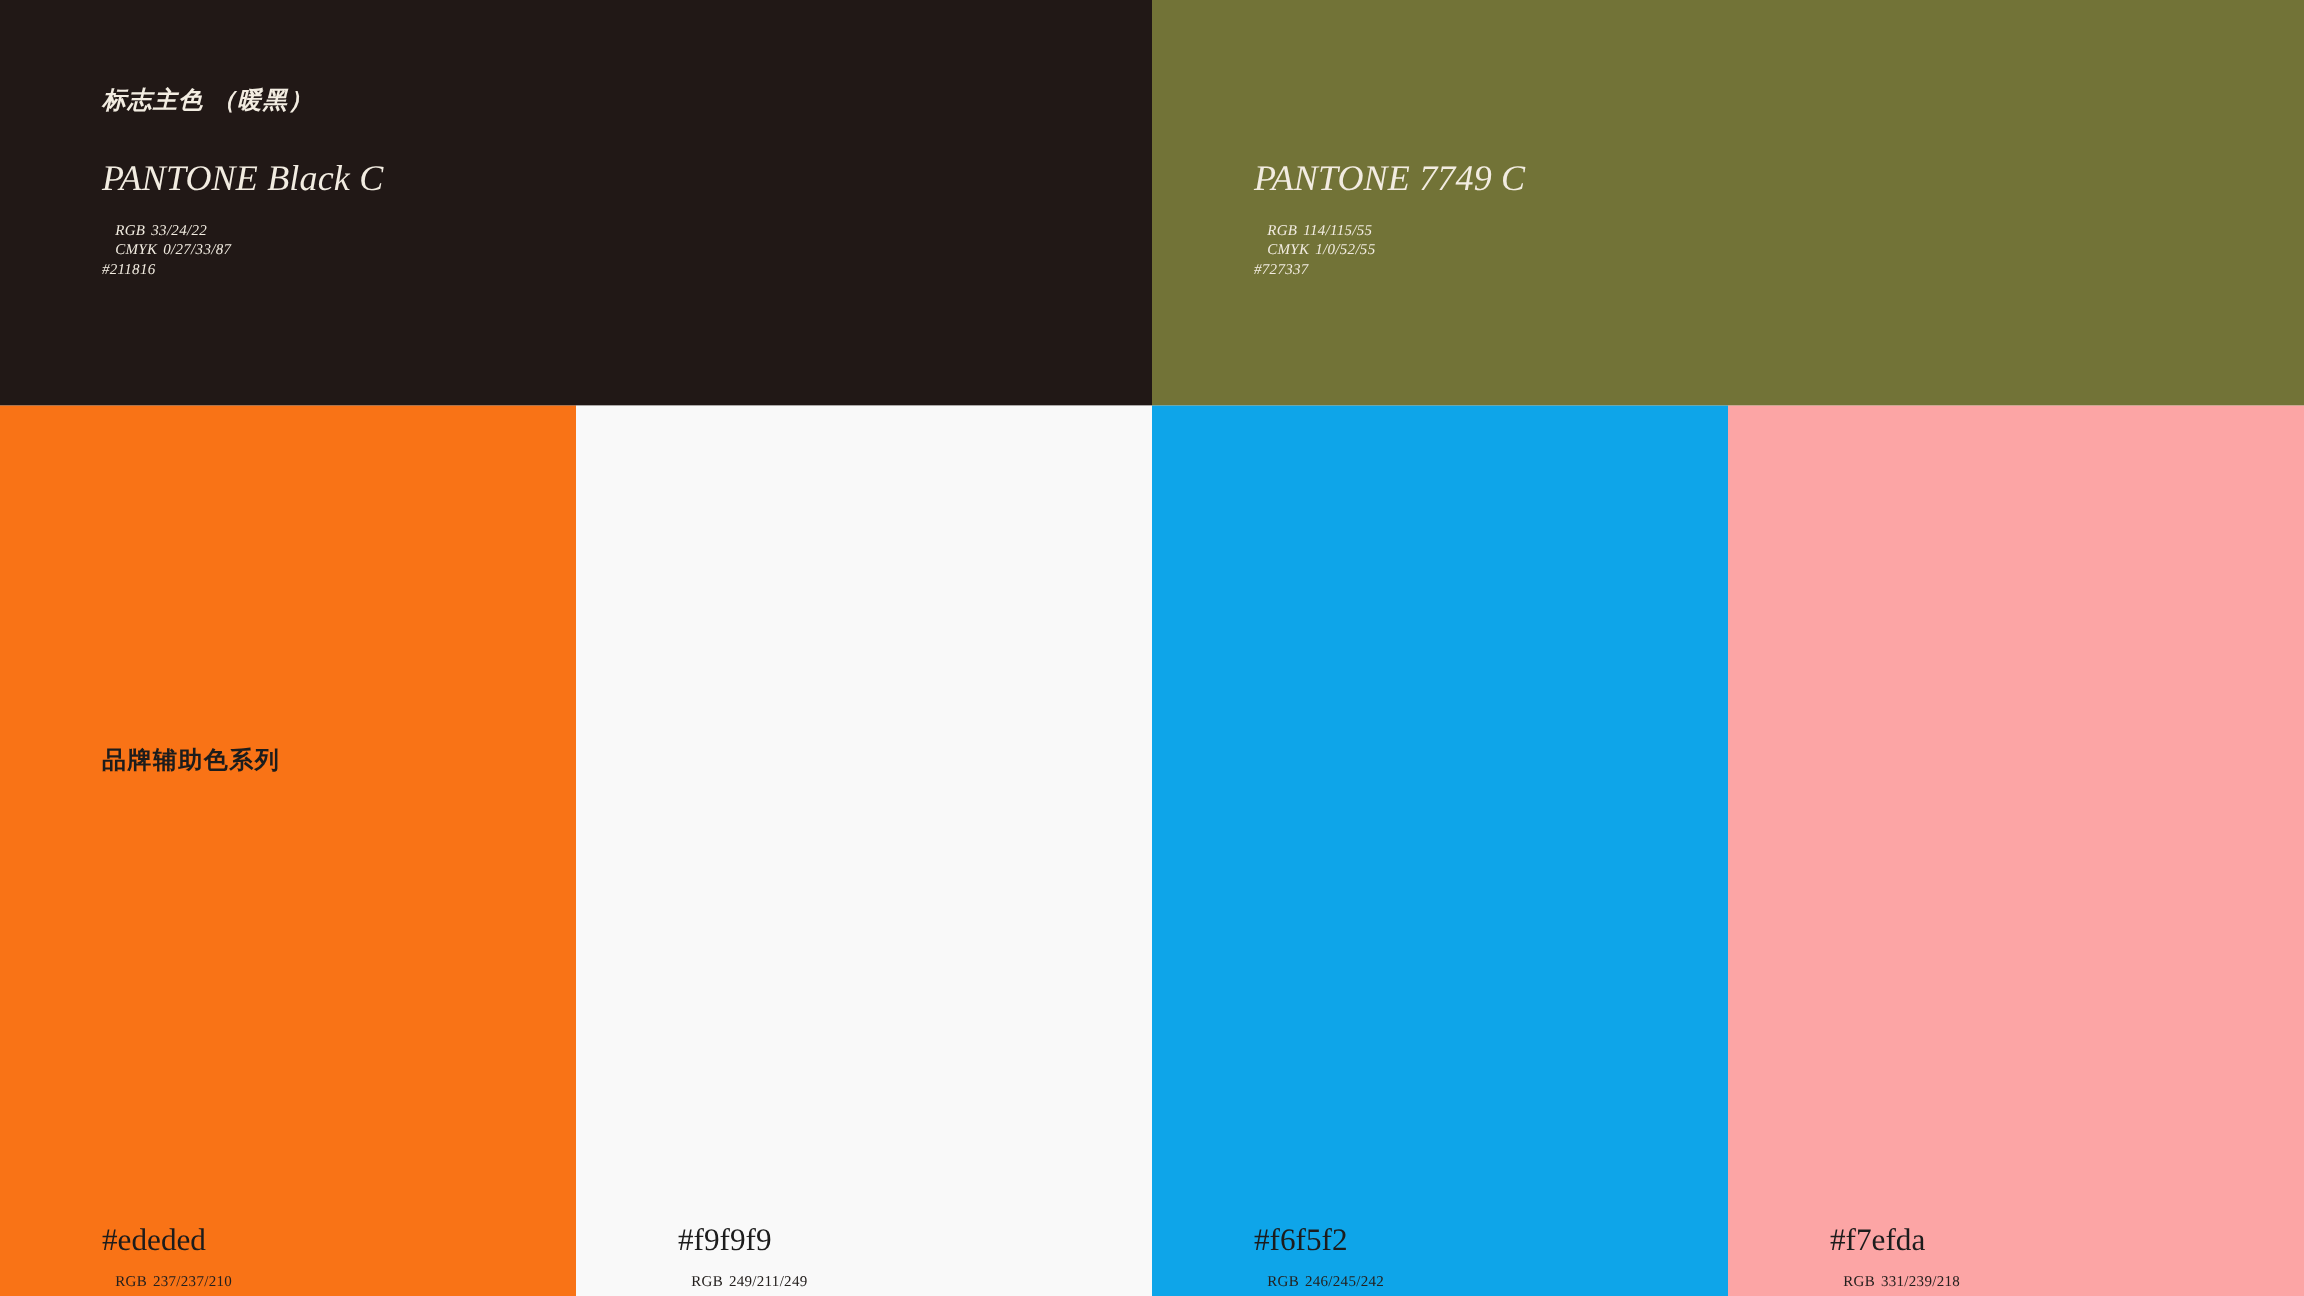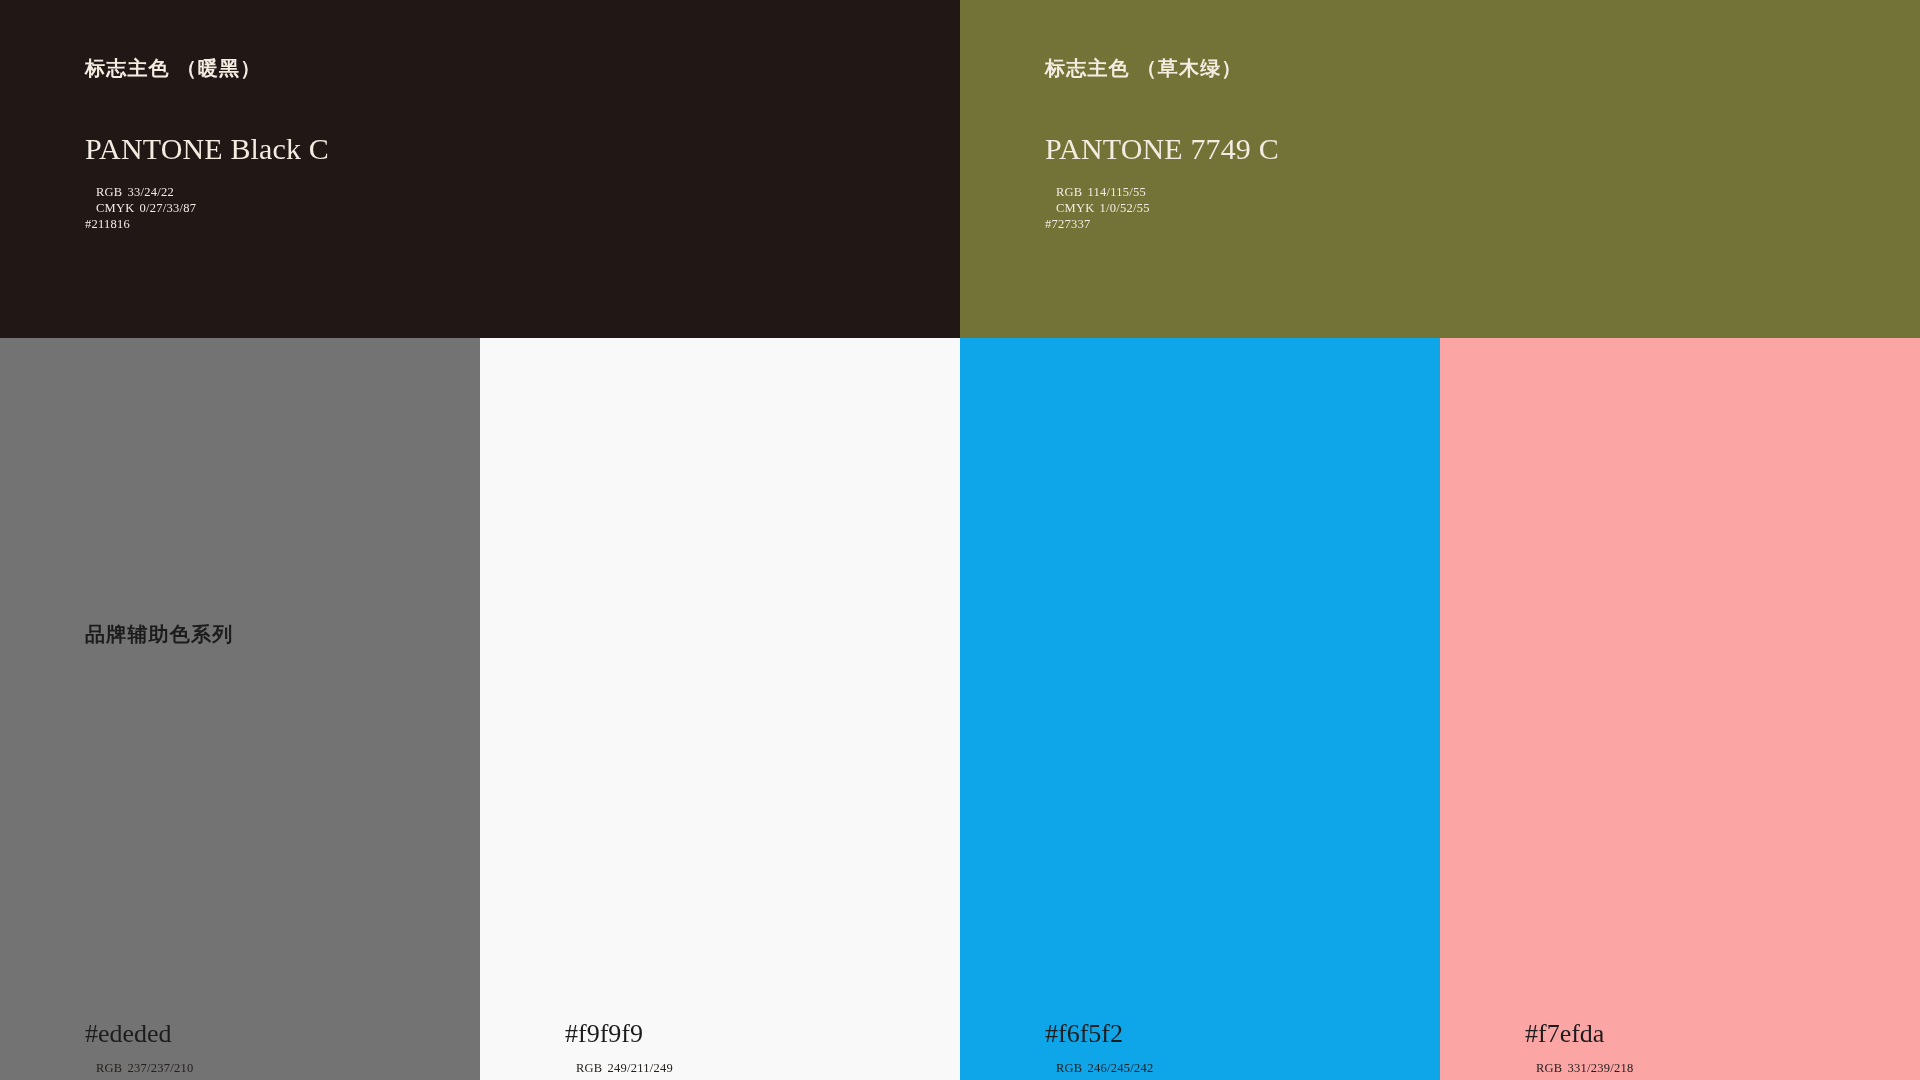--- a/index.html
+++ b/index.html
@@ -27,21 +27,22 @@
     left: 0;
     top: 0;
     width: 1920px;
     height: 338px;
     display: flex;
   }
   .primary-cell {
     position: relative;
     height: 100%;
     box-sizing: border-box;
-    padding: 58px 0 0 85px;
+    padding: 74px 0 0 85px;
+    font-style: italic;
   }
   .primary-cell.dark  { width: 960px; background: #211816; }
   .primary-cell.green { width: 960px; background: #727337; }
 
   .cn-heading {
     font-family: "Liberation Sans", sans-serif;
     font-weight: 700;
     font-size: 20px;
     letter-spacing: 0.06em;
     line-height: 1;
@@ -145,34 +146,33 @@
       <h2 class="cn-heading">标志主色 （暖黑）</h2>
       <div class="pantone-name">PANTONE Black C</div>
       <ul class="spec-list">
         <li class="spec-line"><span class="k">RGB</span><span>33/24/22</span></li>
         <li class="spec-line"><span class="k">CMYK</span><span>0/27/33/87</span></li>
         <li class="spec-line">#211816</li>
       </ul>
     </div>
 
     <div class="primary-cell green on-dark">
-      <h2 class="cn-heading">标志主色 （草木绿）</h2>
       <div class="pantone-name">PANTONE 7749 C</div>
       <ul class="spec-list">
         <li class="spec-line"><span class="k">RGB</span><span>114/115/55</span></li>
         <li class="spec-line"><span class="k">CMYK</span><span>1/0/52/55</span></li>
         <li class="spec-line">#727337</li>
       </ul>
     </div>
 
   </div>
 
   <div class="aux-row">
 
-    <div class="aux-cell" style="background:#737373">
+    <div class="aux-cell" style="background:#f97316">
       <div class="aux-hex">#ededed</div>
       <ul class="aux-specs">
         <li class="spec-line"><span class="k">RGB</span><span>237/237/210</span></li>
         <li class="spec-line"><span class="k">CMYK</span><span>0/0/0/7</span></li>
       </ul>
     </div>
 
     <div class="aux-cell" style="background:#f9f9f9">
       <div class="aux-hex">#f9f9f9</div>
       <ul class="aux-specs">

